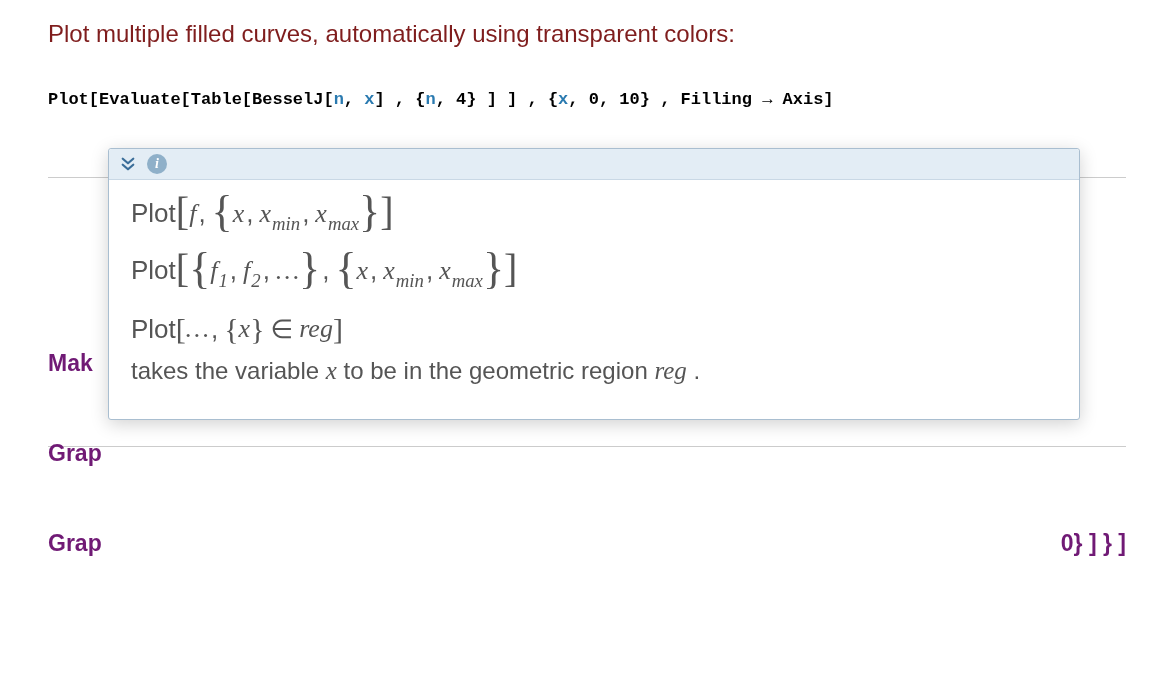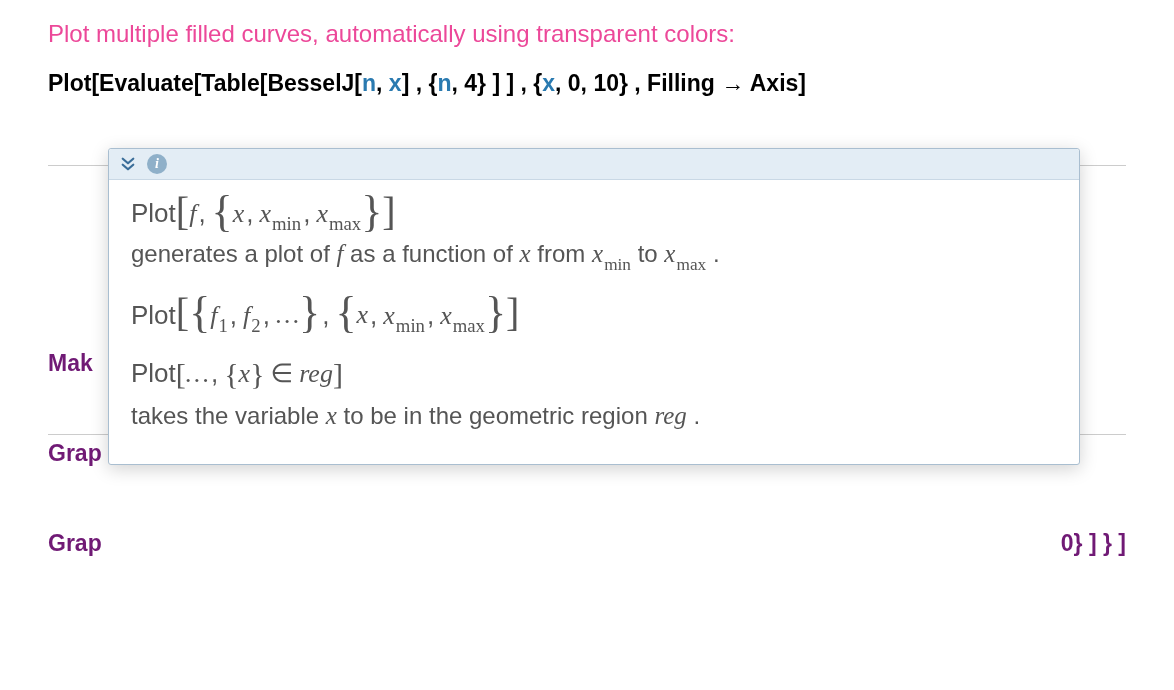--- a/index.html
+++ b/index.html
@@ -12,29 +12,29 @@
     color: #333;
     overflow: hidden;
   }
   .page {
     position: relative;
     padding: 0 48px;
     box-sizing: border-box;
   }
   .intro {
     font-size: 24px;
-    color: #ec4899;
+    color: #7f1d1d;
     padding-top: 20px;
   }
   .code-line {
-    font-family: Liberation Sans, sans-serif;
-    font-size: 23px;
+    font-family: Liberation Mono, monospace;
+    font-size: 17px;
     font-weight: 700;
     color: #000;
-    margin-top: 22px;
+    margin-top: 42px;
     white-space: nowrap;
   }
   .code-line .blue {
     color: #2a7ab0;
     font-weight: 700;
   }
   .sep-line {
     border: none;
     border-top: 1px solid #ccc;
     margin: 68px 0 0 0;
@@ -129,20 +129,21 @@
     line-height: 0;
     position: relative;
     top: -2px;
   }
   .sig .var, .desc .var {
     font-family: "Times New Roman", serif;
     font-style: italic;
   }
   .sig .sub, .desc .sub {
     font-family: "Times New Roman", serif;
+    font-style: italic;
     font-size: 0.72em;
     position: relative;
     top: 0.45em;
     margin-left: 1px;
   }
   .sig .comma { margin: 0 6px 0 2px; }
   .sig .sbr {
     font-family: "Times New Roman", serif;
     font-size: 30px;
   }
@@ -204,35 +205,20 @@
           <span>
             <span class="var">x</span><span class="sub">min</span>
           </span>
           <span class="comma">,</span>
           <span>
             <span class="var">x</span><span class="sub">max</span>
           </span>
           <span class="brace">}</span>
           <span class="bracket">]</span>
         </div>
-        <div class="desc">
-          <span>generates a plot of </span>
-          <span class="var">f</span>
-          <span> as a function of </span>
-          <span class="var">x</span>
-          <span> from </span>
-          <span>
-            <span class="var">x</span><span class="sub">min</span>
-          </span>
-          <span> to </span>
-          <span>
-            <span class="var">x</span><span class="sub">max</span>
-          </span>
-          <span> .</span>
-        </div>
       </div>
 
       <div class="entry">
         <div class="sig">
           <span class="fn">Plot</span>
           <span class="bracket">[</span>
           <span class="brace">{</span>
           <span>
             <span class="var">f</span><span class="sub">1</span>
           </span>

